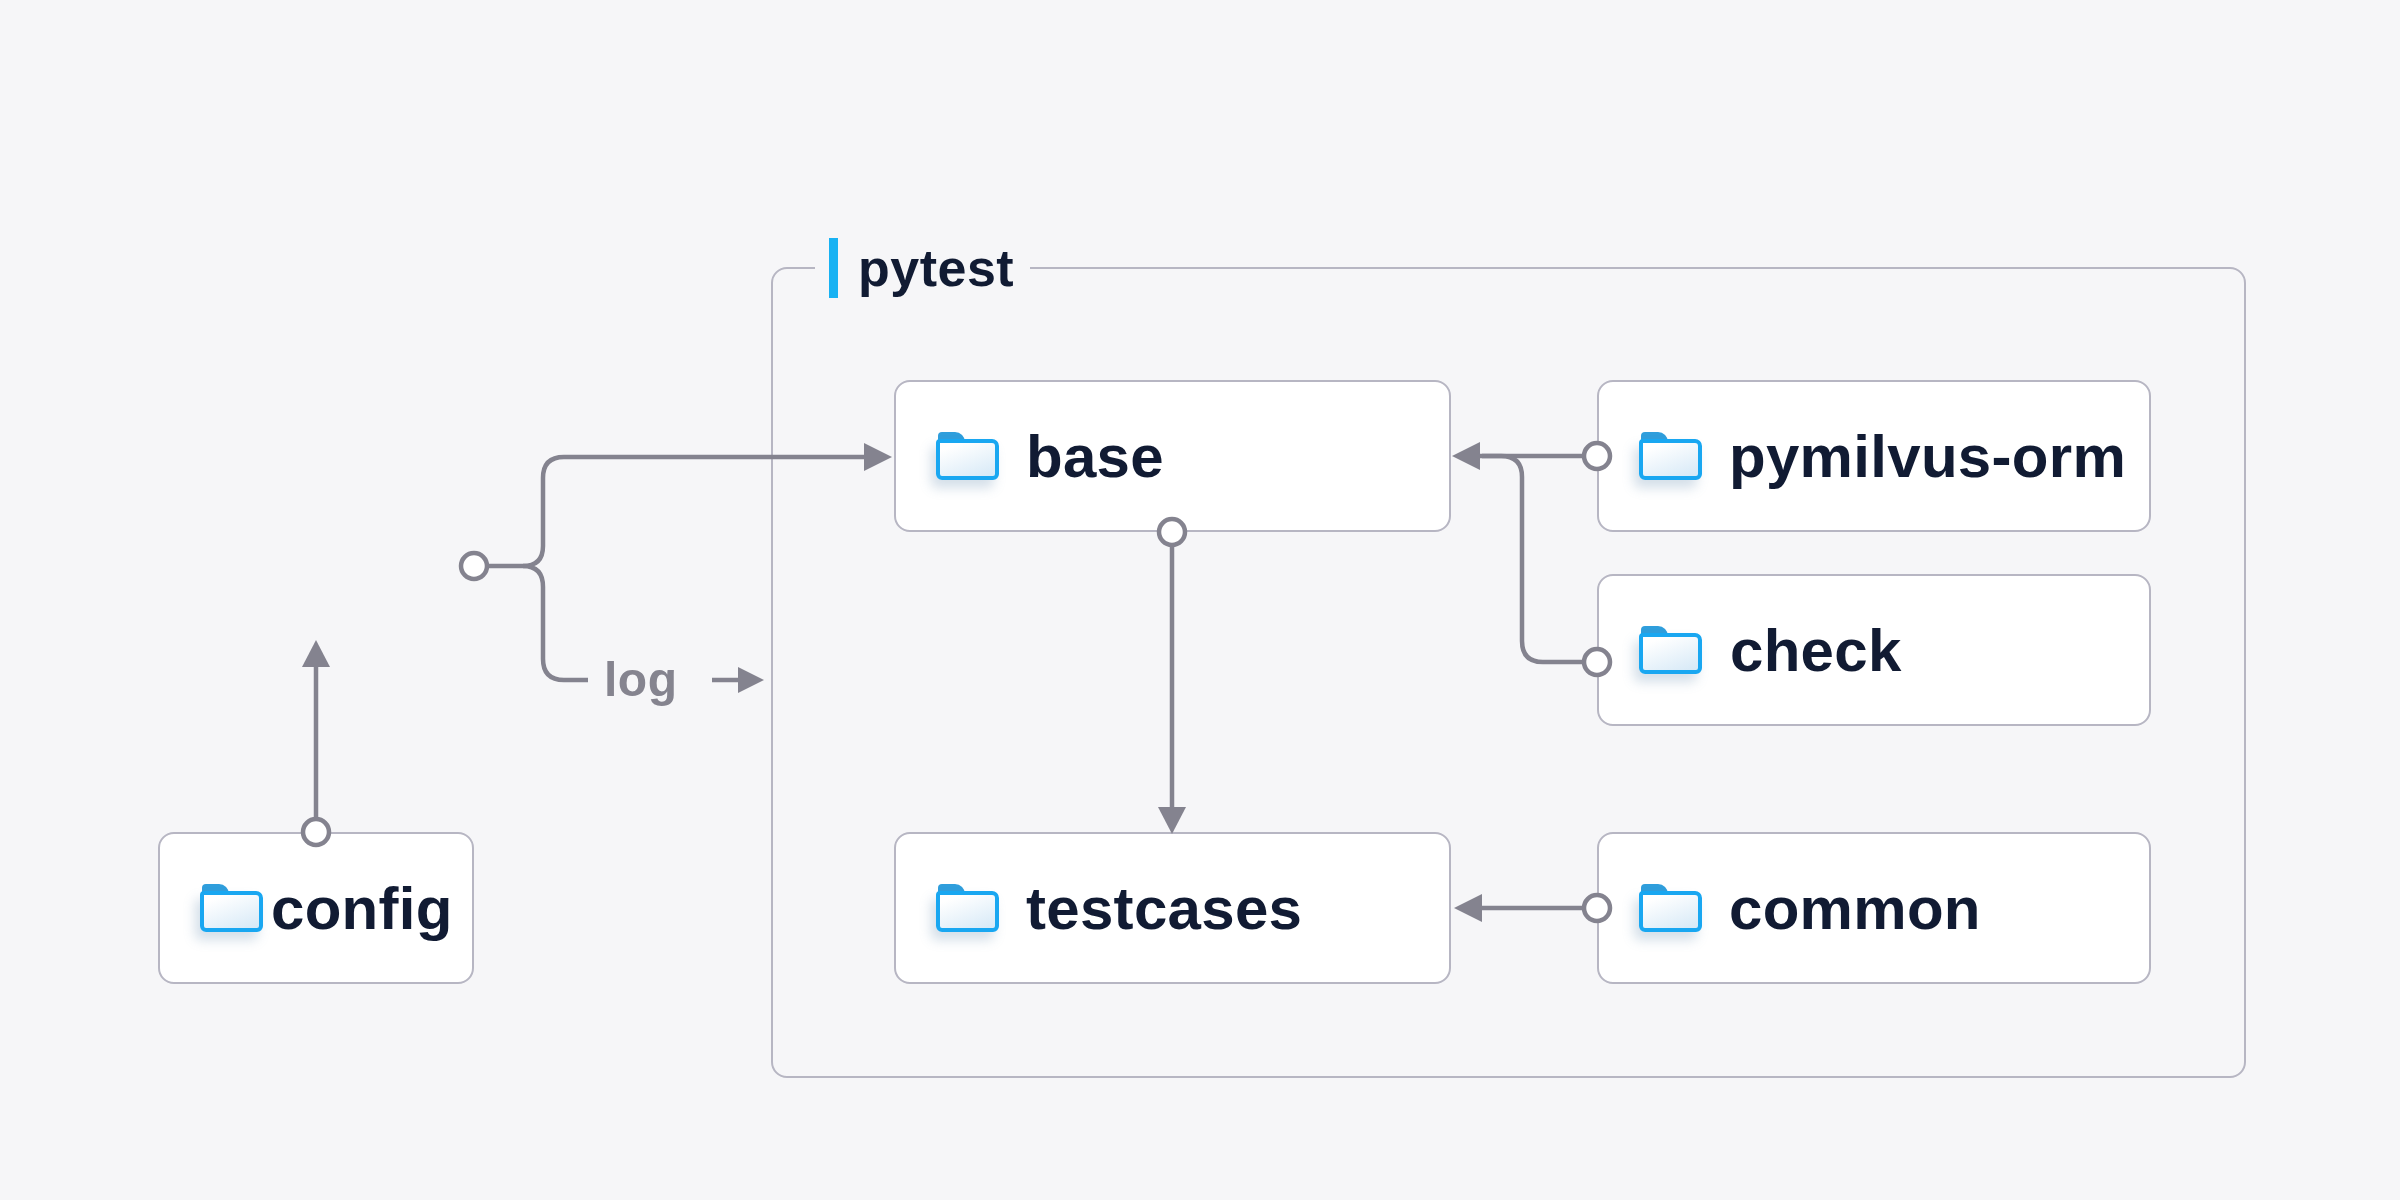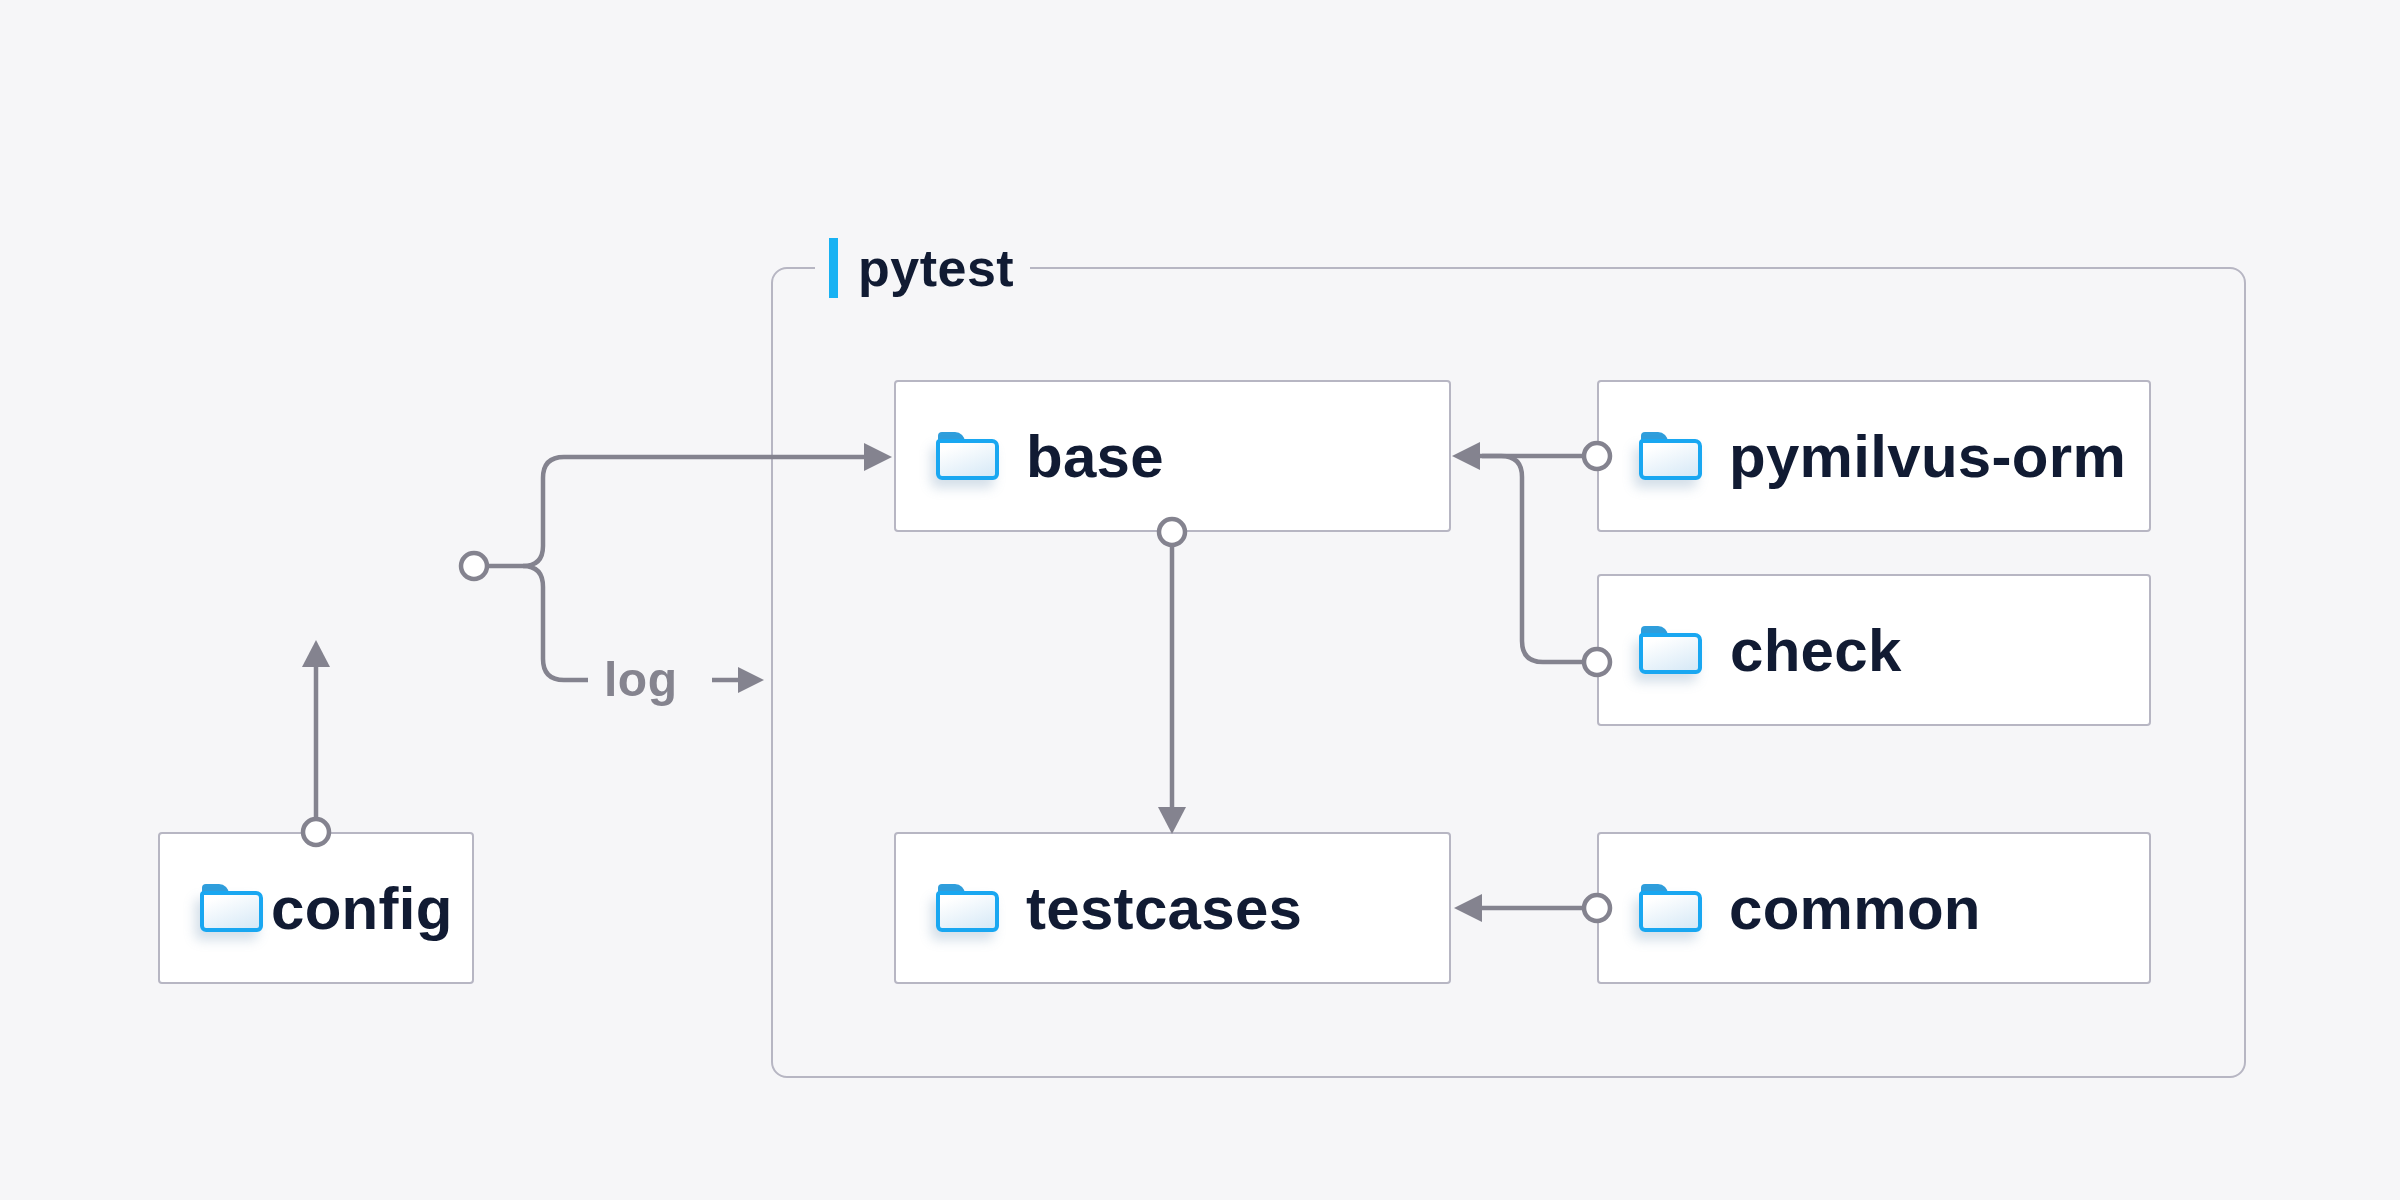--- a/index.html
+++ b/index.html
@@ -31,21 +31,21 @@
     font-size: 52px; font-weight: 700; line-height: 1;
     color: var(--text-color, #111b33); letter-spacing: 0.5px;
   }
 
   
   .node {
     position: absolute; height: 152px; box-sizing: border-box;
     display: flex; align-items: center; gap: 27px; padding-left: 40px;
     background: var(--node-fill, #ffffff);
     border: 2.5px solid var(--node-border, #b7b6c3);
-    border-radius: 4px; z-index: 2;
+    border-radius: 16px; z-index: 2;
   }
   .node-label {
     font-size: 60px; font-weight: 700;
     color: var(--text-color, #111b33);
     white-space: nowrap; letter-spacing: 0.3px;
   }
   #node-utils     { left: 158px;  top: 442px; width: 316px; }
   #node-config    { left: 158px;  top: 784px; width: 316px; gap: 8px; }
   #node-base      { left: 894px;  top: 332px; width: 557px; }
   #node-pymilvus  { left: 1597px; top: 332px; width: 554px; align-items: center; }

